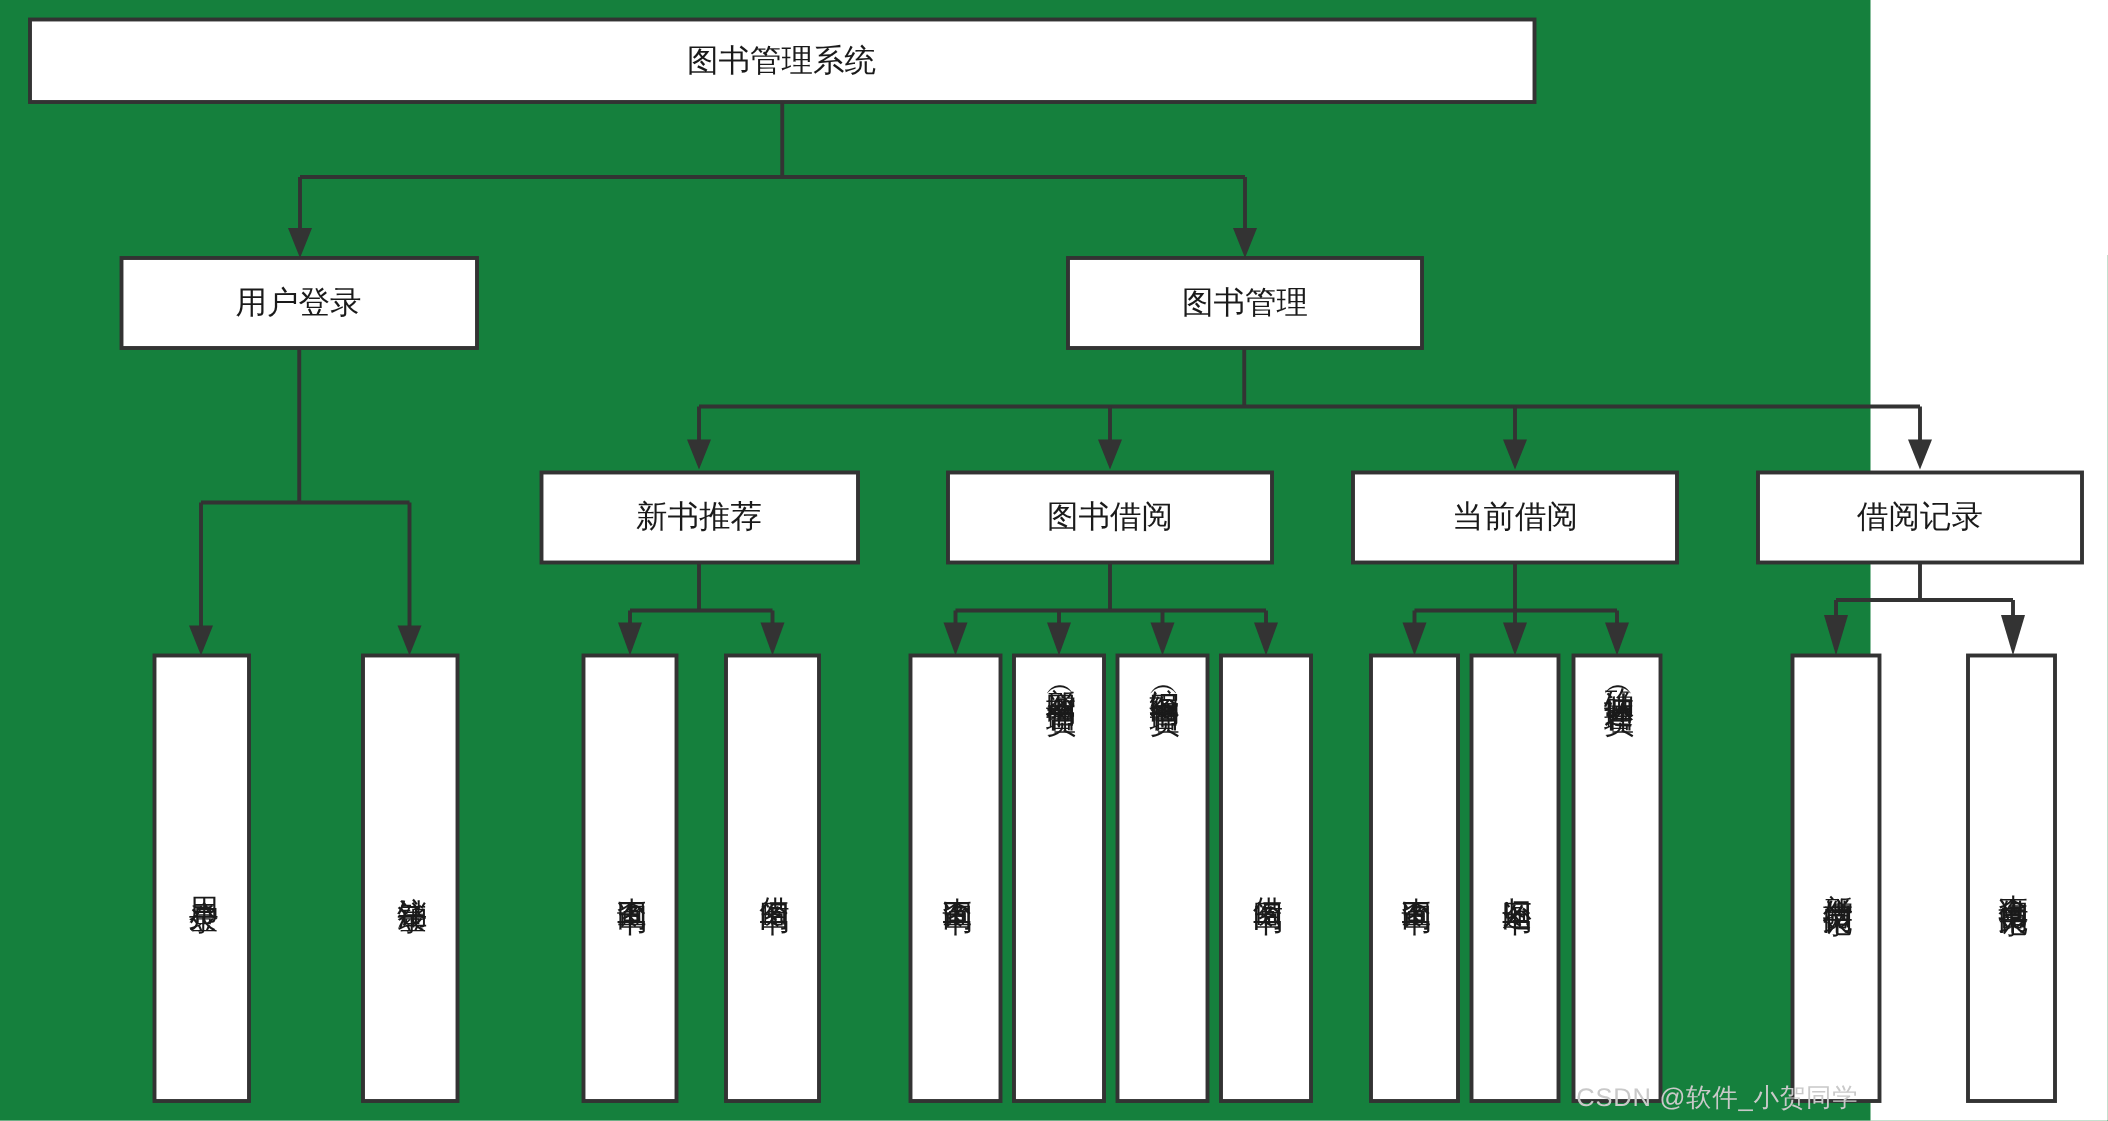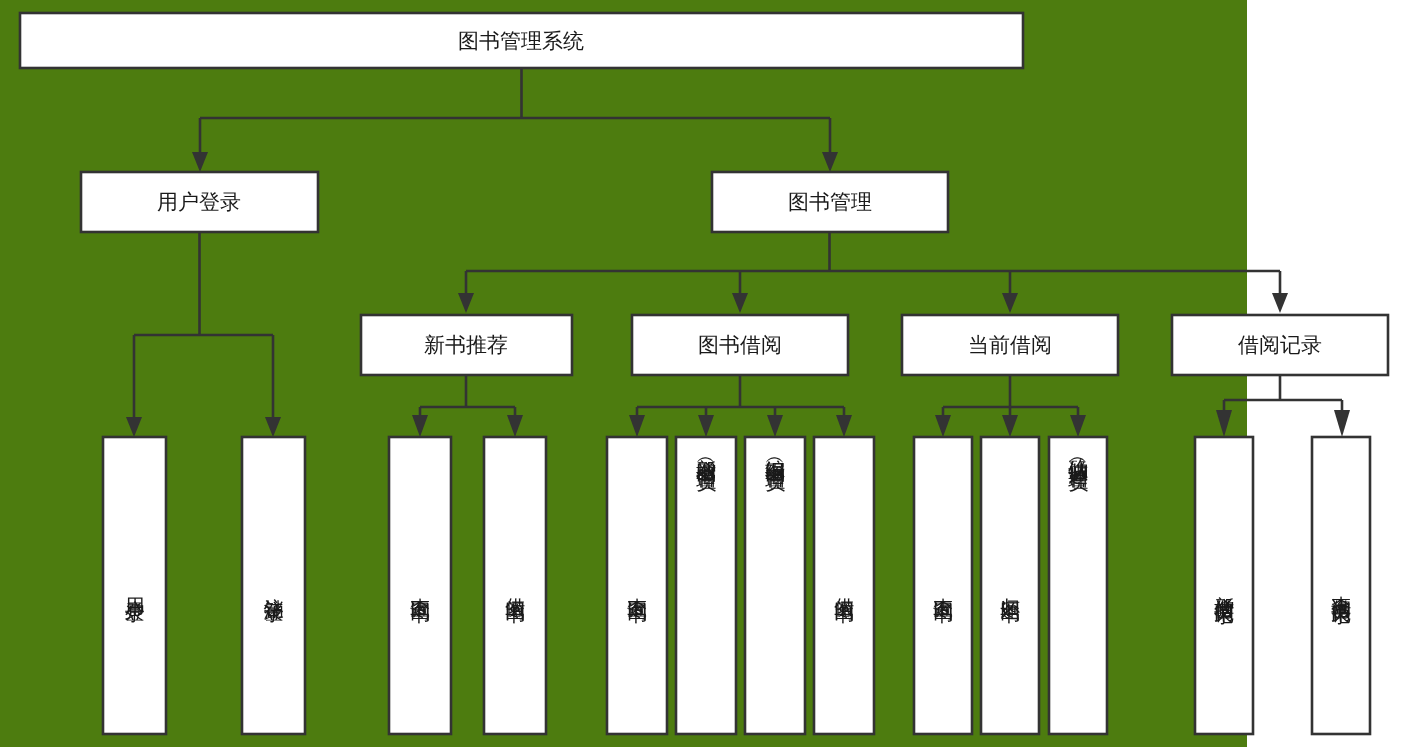--- a/index.html
+++ b/index.html
@@ -10,21 +10,21 @@
   body {
     width: 1405px;
     height: 747px;
     overflow: hidden;
     font-family: "Liberation Sans", "DejaVu Sans", sans-serif;
   }
   #diagram-root {
     position: relative;
     width: 1247px;
     height: 747px;
-    background: #4d7c0f;
+    background: #15803d;
   }
   svg#tree-svg {
     position: absolute;
     top: 0;
     left: 0;
     width: 1405px;
     height: 747px;
   }
   .node-rect {
     fill: #ffffff;
@@ -235,14 +235,15 @@
   </div>
 
   <div class="node-label-v-wrap" style="left:1195px; top:437px; width:58px; height:297px;">
     <span class="node-label-v">新增借阅记录</span>
   </div>
 
   <div class="node-label-v-wrap" style="left:1312px; top:437px; width:58px; height:297px;">
     <span class="node-label-v">查询借阅记录</span>
   </div>
 
+  <div class="watermark">CSDN @软件_小贺同学</div>
 
 </div>
 
 </body></html>

